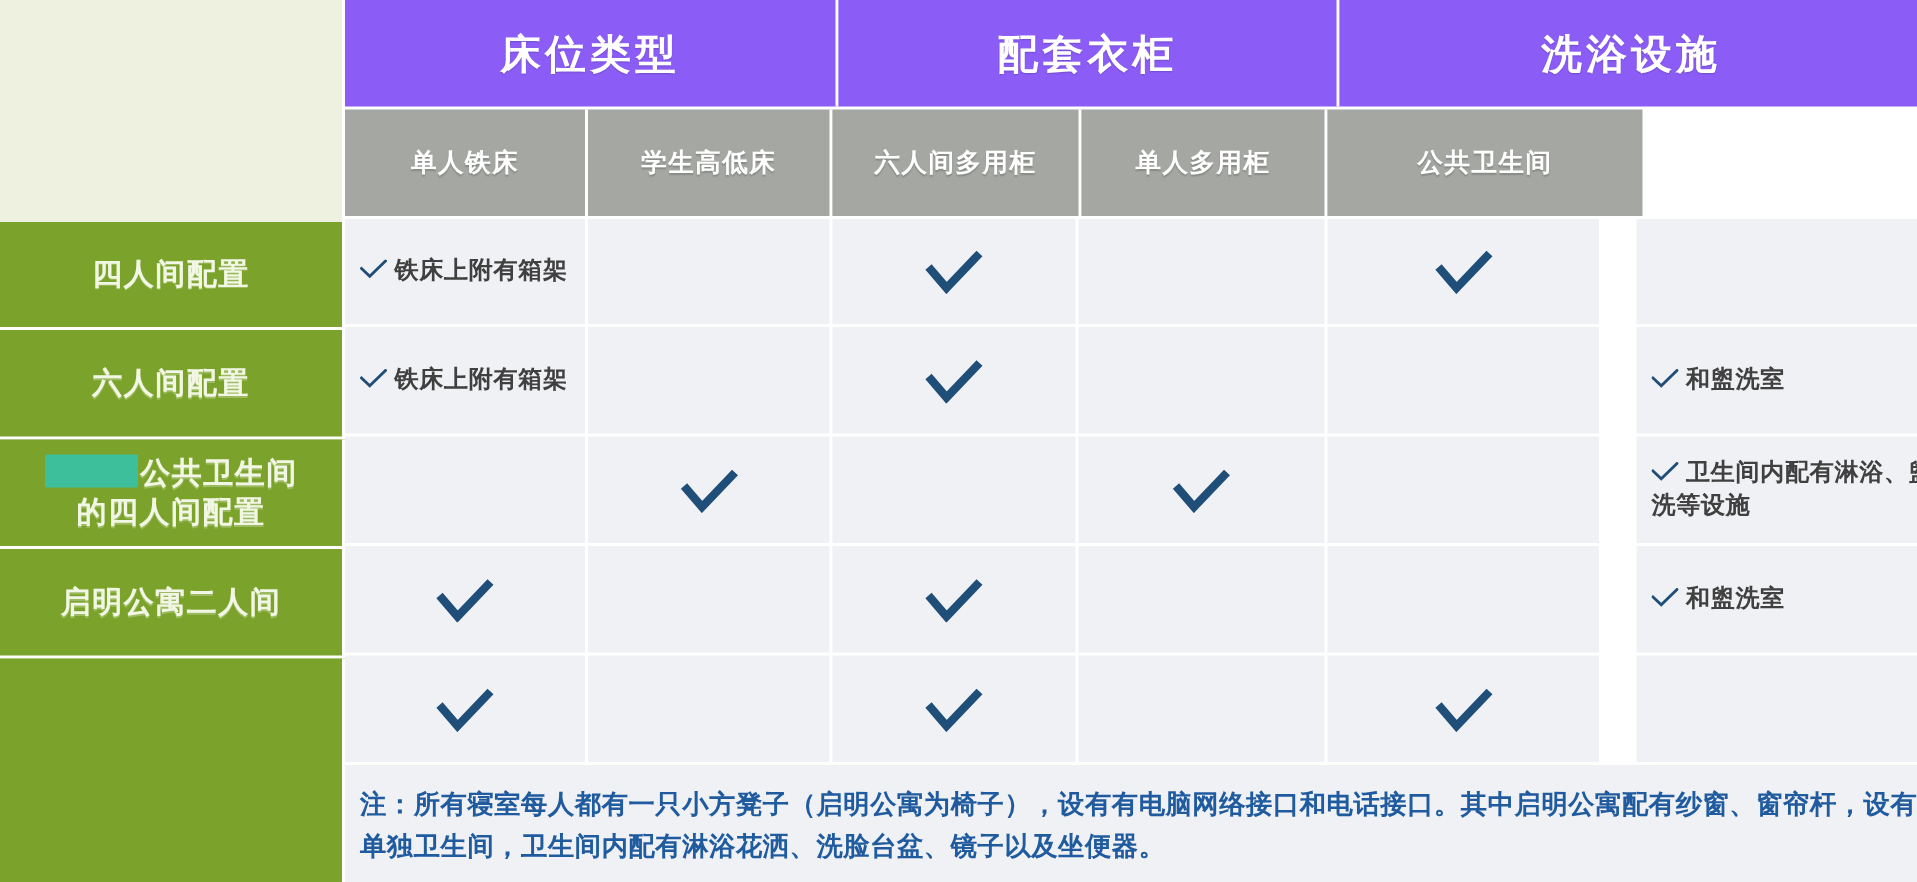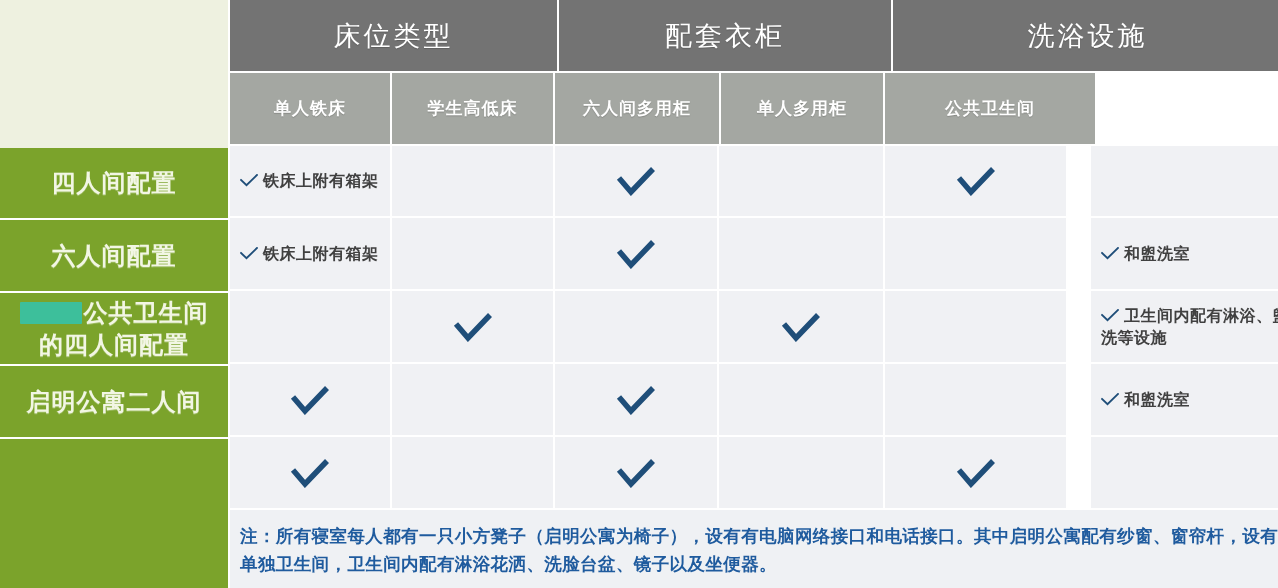--- a/index.html
+++ b/index.html
@@ -27,21 +27,21 @@
   .corner-cell{
     height:148px;
     background:#eef1e0;
     border-right:2px solid #ffffff;
   }
   .row-label{
     position:relative;
     background:#7ba32b;
     color:#f2f6e4;
     font-weight:bold;
-    font-size:24px;
+    font-size:20px;
     letter-spacing:1px;
     display:flex;
     align-items:center;
     justify-content:center;
     text-align:center;
     line-height:1.3;
     border-bottom:2px solid #ffffff;
     border-right:2px solid #ffffff;
     text-shadow:0 1px 0 rgba(255,255,255,.25);
   }
@@ -72,24 +72,24 @@
     flex-direction:column;
     background:#ffffff;
   }
 
   .hdr-group-row{
     height:73px;
     display:flex;
     border-bottom:2px solid #ffffff;
   }
   .hdr-group{
-    background:#737373;
+    background:#8b5cf6;
     color:#ffffff;
     font-size:27px;
-    font-weight:normal;
+    font-weight:bold;
     letter-spacing:3px;
     display:flex;
     align-items:center;
     justify-content:center;
     border-right:2px solid #ffffff;
     text-shadow:0 1px 1px rgba(0,0,0,.18);
   }
   .hdr-group:last-child{border-right:none;}
 
   .hdr-sub-row{

